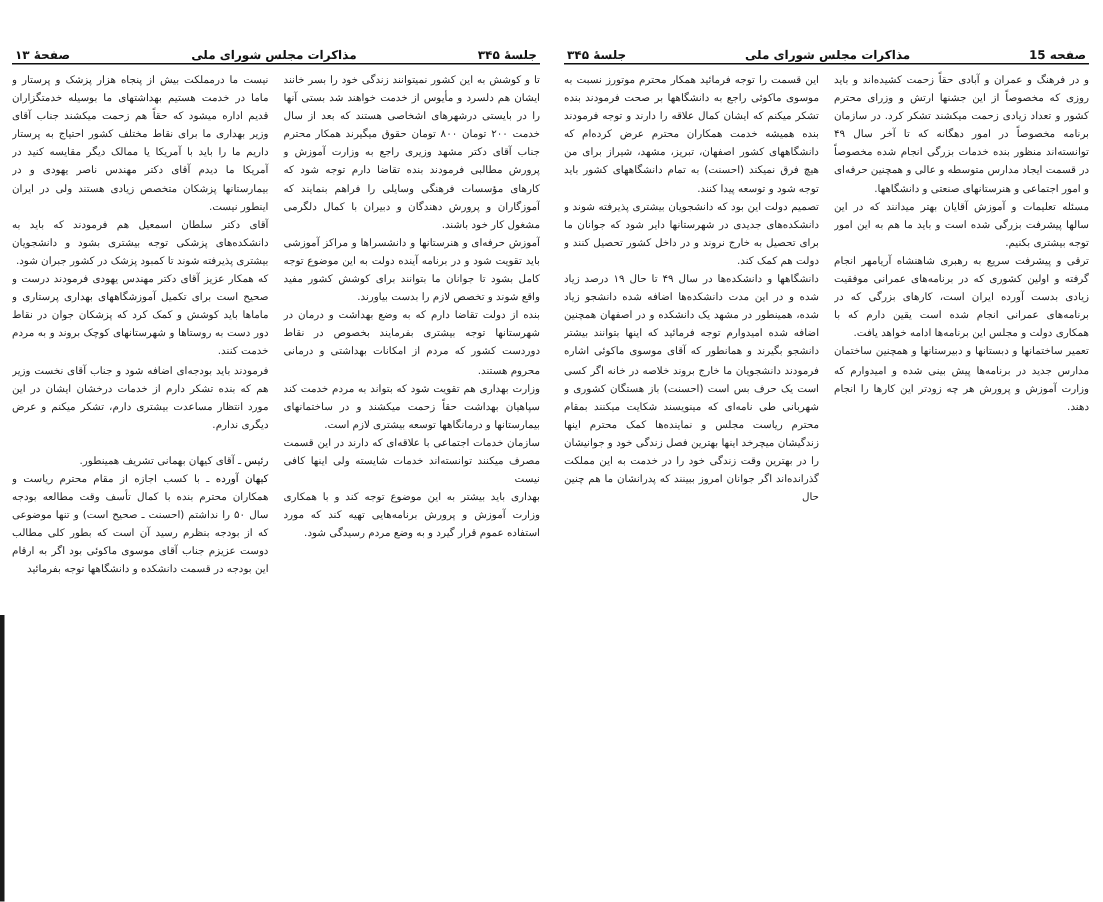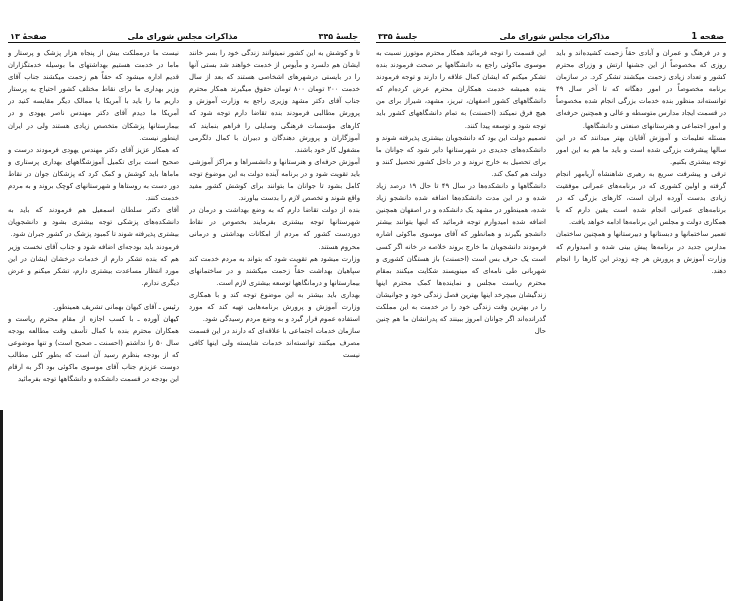--- a/index.html
+++ b/index.html
@@ -48,45 +48,45 @@
   <div class="header">
     <span>جلسهٔ ۳۴۵</span>
     <span>مذاکرات مجلس شورای ملی</span>
     <span>صفحهٔ ۱۳</span>
   </div>
   <div class="cols">
     <div class="col">
       <p>تا و کوشش به این کشور نمیتوانند زندگی خود را بسر خانند ایشان هم دلسرد و مأیوس از خدمت خواهند شد بستی آنها را در بایستی درشهرهای اشخاصی هستند که بعد از سال خدمت ۲۰۰ تومان ۸۰۰ تومان حقوق میگیرند همکار محترم جناب آقای دکتر مشهد وزیری راجع به وزارت آموزش و پرورش مطالبی فرمودند بنده تقاضا دارم توجه شود که کارهای مؤسسات فرهنگی وسایلی را فراهم بنمایند که آموزگاران و پرورش دهندگان و دبیران با کمال دلگرمی مشغول کار خود باشند.</p>
       <p>آموزش حرفه‌ای و هنرستانها و دانشسراها و مراکز آموزشی باید تقویت شود و در برنامه آینده دولت به این موضوع توجه کامل بشود تا جوانان ما بتوانند برای کوشش کشور مفید واقع شوند و تخصص لازم را بدست بیاورند.</p>
       <p>بنده از دولت تقاضا دارم که به وضع بهداشت و درمان در شهرستانها توجه بیشتری بفرمایند بخصوص در نقاط دوردست کشور که مردم از امکانات بهداشتی و درمانی محروم هستند.</p>
-      <p>وزارت میشود هم تقویت شود که بتواند به مردم خدمت کند سپاهیان بهداشت حقاً زحمت میکشند و در ساختمانهای بیمارستانها و درمانگاهها توسعه بیشتری لازم است.</p>
+      <p>وزارت بهداری هم تقویت شود که بتواند به مردم خدمت کند سپاهیان بهداشت حقاً زحمت میکشند و در ساختمانهای بیمارستانها و درمانگاهها توسعه بیشتری لازم است.</p>
+      <p>سازمان خدمات اجتماعی با علاقه‌ای که دارند در این قسمت مصرف میکنند توانسته‌اند خدمات شایسته ولی اینها کافی نیست</p>
       <p>بهداری باید بیشتر به این موضوع توجه کند و با همکاری وزارت آموزش و پرورش برنامه‌هایی تهیه کند که مورد استفاده عموم قرار گیرد و به وضع مردم رسیدگی شود.</p>
-      <p>سازمان خدمات اجتماعی با علاقه‌ای که دارند در این قسمت مصرف میکنند توانسته‌اند خدمات شایسته ولی اینها کافی نیست</p>
     </div>
     <div class="col">
       <p>نیست ما درمملکت بیش از پنجاه هزار پزشک و پرستار و ماما در خدمت هستیم بهداشتهای ما بوسیله خدمتگزاران قدیم اداره میشود که حقاً هم زحمت میکشند جناب آقای وزیر بهداری ما برای نقاط مختلف کشور احتیاج به پرستار داریم ما را باید با آمریکا یا ممالک دیگر مقایسه کنید در آمریکا ما دیدم آقای دکتر مهندس ناصر یهودی و در بیمارستانها پزشکان متخصص زیادی هستند ولی در ایران اینطور نیست.</p>
+      <p>آقای دکتر سلطان اسمعیل هم فرمودند که باید به دانشکده‌های پزشکی توجه بیشتری بشود و دانشجویان بیشتری پذیرفته شوند تا کمبود پزشک در کشور جبران شود.</p>
       <p>که همکار عزیز آقای دکتر مهندس یهودی فرمودند درست و صحیح است برای تکمیل آموزشگاههای بهداری پرستاری و ماماها باید کوشش و کمک کرد که پزشکان جوان در نقاط دور دست به روستاها و شهرستانهای کوچک بروند و به مردم خدمت کنند.</p>
-      <p>آقای دکتر سلطان اسمعیل هم فرمودند که باید به دانشکده‌های پزشکی توجه بیشتری بشود و دانشجویان بیشتری پذیرفته شوند تا کمبود پزشک در کشور جبران شود.</p>
       <p>فرمودند باید بودجه‌ای اضافه شود و جناب آقای نخست وزیر هم که بنده تشکر دارم از خدمات درخشان ایشان در این مورد انتظار مساعدت بیشتری دارم، تشکر میکنم و عرض دیگری ندارم.</p>
       <div class="gap"></div>
       <p>
         <span class="speaker">رئیس</span>
         <span>ـ آقای کیهان بهمانی تشریف همینطور.</span>
       </p>
       <p>
         <span class="speaker">کیهان آورده</span>
         <span>ـ با کسب اجازه از مقام محترم ریاست و همکاران محترم بنده با کمال تأسف وقت مطالعه بودجه سال ۵۰ را نداشتم (احسنت ـ صحیح است) و تنها موضوعی که از بودجه بنظرم رسید آن است که بطور کلی مطالب دوست عزیزم جناب آقای موسوی ماکوئی بود اگر به ارقام این بودجه در قسمت دانشکده و دانشگاهها توجه بفرمائید</span>
       </p>
     </div>
   </div>
 </div>
 
 <div class="page right">
   <div class="header">
-    <span>صفحه 1</span>
+    <span>صفحه 15</span>
     <span>مذاکرات مجلس شورای ملی</span>
     <span>جلسهٔ ۳۴۵</span>
   </div>
   <div class="cols">
     <div class="col">
       <p>و در فرهنگ و عمران و آبادی حقاً زحمت کشیده‌اند و باید روزی که مخصوصاً از این جشنها ارتش و وزرای محترم کشور و تعداد زیادی زحمت میکشند تشکر کرد. در سازمان برنامه مخصوصاً در امور دهگانه که تا آخر سال ۴۹ توانسته‌اند منظور بنده خدمات بزرگی انجام شده مخصوصاً در قسمت ایجاد مدارس متوسطه و عالی و همچنین حرفه‌ای و امور اجتماعی و هنرستانهای صنعتی و دانشگاهها.</p>
       <p>مسئله تعلیمات و آموزش آقایان بهتر میدانند که در این سالها پیشرفت بزرگی شده است و باید ما هم به این امور توجه بیشتری بکنیم.</p>
       <p>ترقی و پیشرفت سریع به رهبری شاهنشاه آریامهر انجام گرفته و اولین کشوری که در برنامه‌های عمرانی موفقیت زیادی بدست آورده ایران است، کارهای بزرگی که در برنامه‌های عمرانی انجام شده است یقین دارم که با همکاری دولت و مجلس این برنامه‌ها ادامه خواهد یافت.</p>
       <p>تعمیر ساختمانها و دبستانها و دبیرستانها و همچنین ساختمان مدارس جدید در برنامه‌ها پیش بینی شده و امیدوارم که وزارت آموزش و پرورش هر چه زودتر این کارها را انجام دهند.</p>
     </div>

